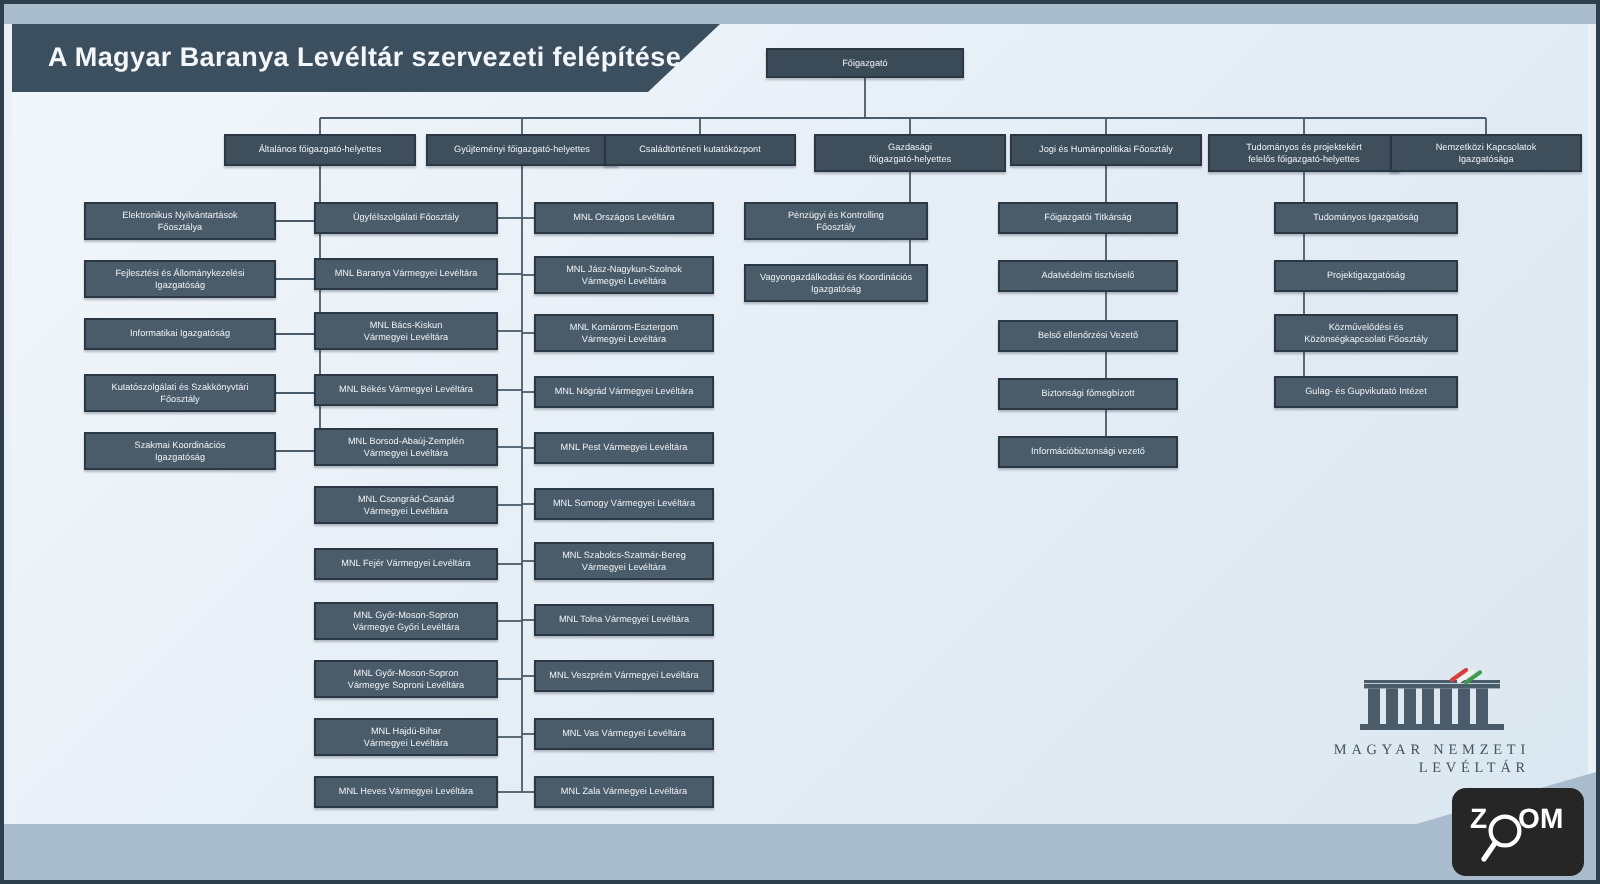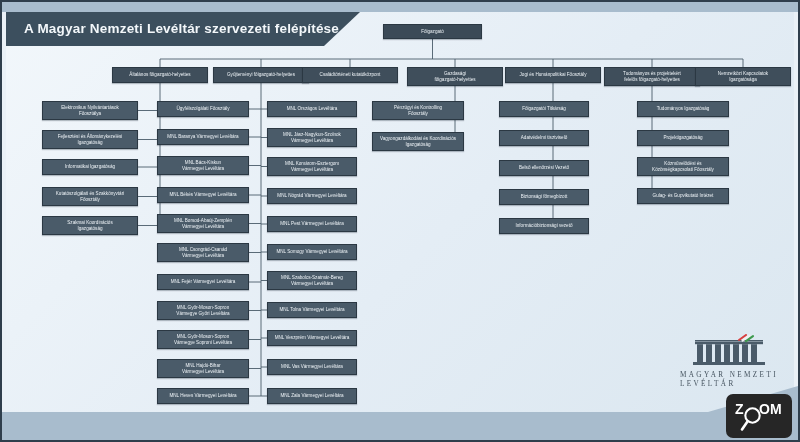--- a/index.html
+++ b/index.html
@@ -72,22 +72,22 @@
     text-align: center;
     padding: 1px 2px;
     z-index: 4;
     box-shadow: 0 1px 1px rgba(20,35,50,.28);
   }
   .node.dark { background: #3f4e5b; }
   .node.root { background: #3b4a57; }
 
   
   .logo-wrap {
-    position: absolute; right: 20px; bottom: 52px;
-    text-align: left; z-index: 5;
+    position: absolute; right: 33px; bottom: 52px;
+    text-align: right; z-index: 5;
   }
   .logo-mark { display:block; margin: 0 auto 3px; }
   .logo-line1, .logo-line2 {
     color: #44525e; font-size: 7.2px; letter-spacing: 2.4px;
     font-family: "Liberation Serif", "DejaVu Serif", serif;
   }
   .logo-line2 { margin-top: 1px; }
 
   
   .zoom-badge {
@@ -103,21 +103,21 @@
 
 <div id="page">
 
   <div class="inner-panel"></div>
   <div class="frame-top"></div>
   <div class="frame-bottom"></div>
   <div class="bottom-bevel2"></div>
 
   <div class="title-bar"></div>
   <div class="title-tail"></div>
-  <div class="title-text">A Magyar Nemzeti Levéltár szervezeti felépítése</div>
+  <div class="title-text">A Magyar Baranya Levéltár szervezeti felépítése</div>
 
   <svg class="lines" id="connectors" width="800" height="442">
       <line x1="430.5" y1="37" x2="430.5" y2="57" stroke="#4a5b69" stroke-width="0.9"></line>
       <line x1="158" y1="57" x2="741" y2="57" stroke="#4a5b69" stroke-width="0.9"></line>
       <line x1="158" y1="57" x2="158" y2="65" stroke="#4a5b69" stroke-width="0.9"></line>
       <line x1="259" y1="57" x2="259" y2="65" stroke="#4a5b69" stroke-width="0.9"></line>
       <line x1="348" y1="57" x2="348" y2="65" stroke="#4a5b69" stroke-width="0.9"></line>
       <line x1="453" y1="57" x2="453" y2="65" stroke="#4a5b69" stroke-width="0.9"></line>
       <line x1="551" y1="57" x2="551" y2="65" stroke="#4a5b69" stroke-width="0.9"></line>
       <line x1="650" y1="57" x2="650" y2="65" stroke="#4a5b69" stroke-width="0.9"></line>

